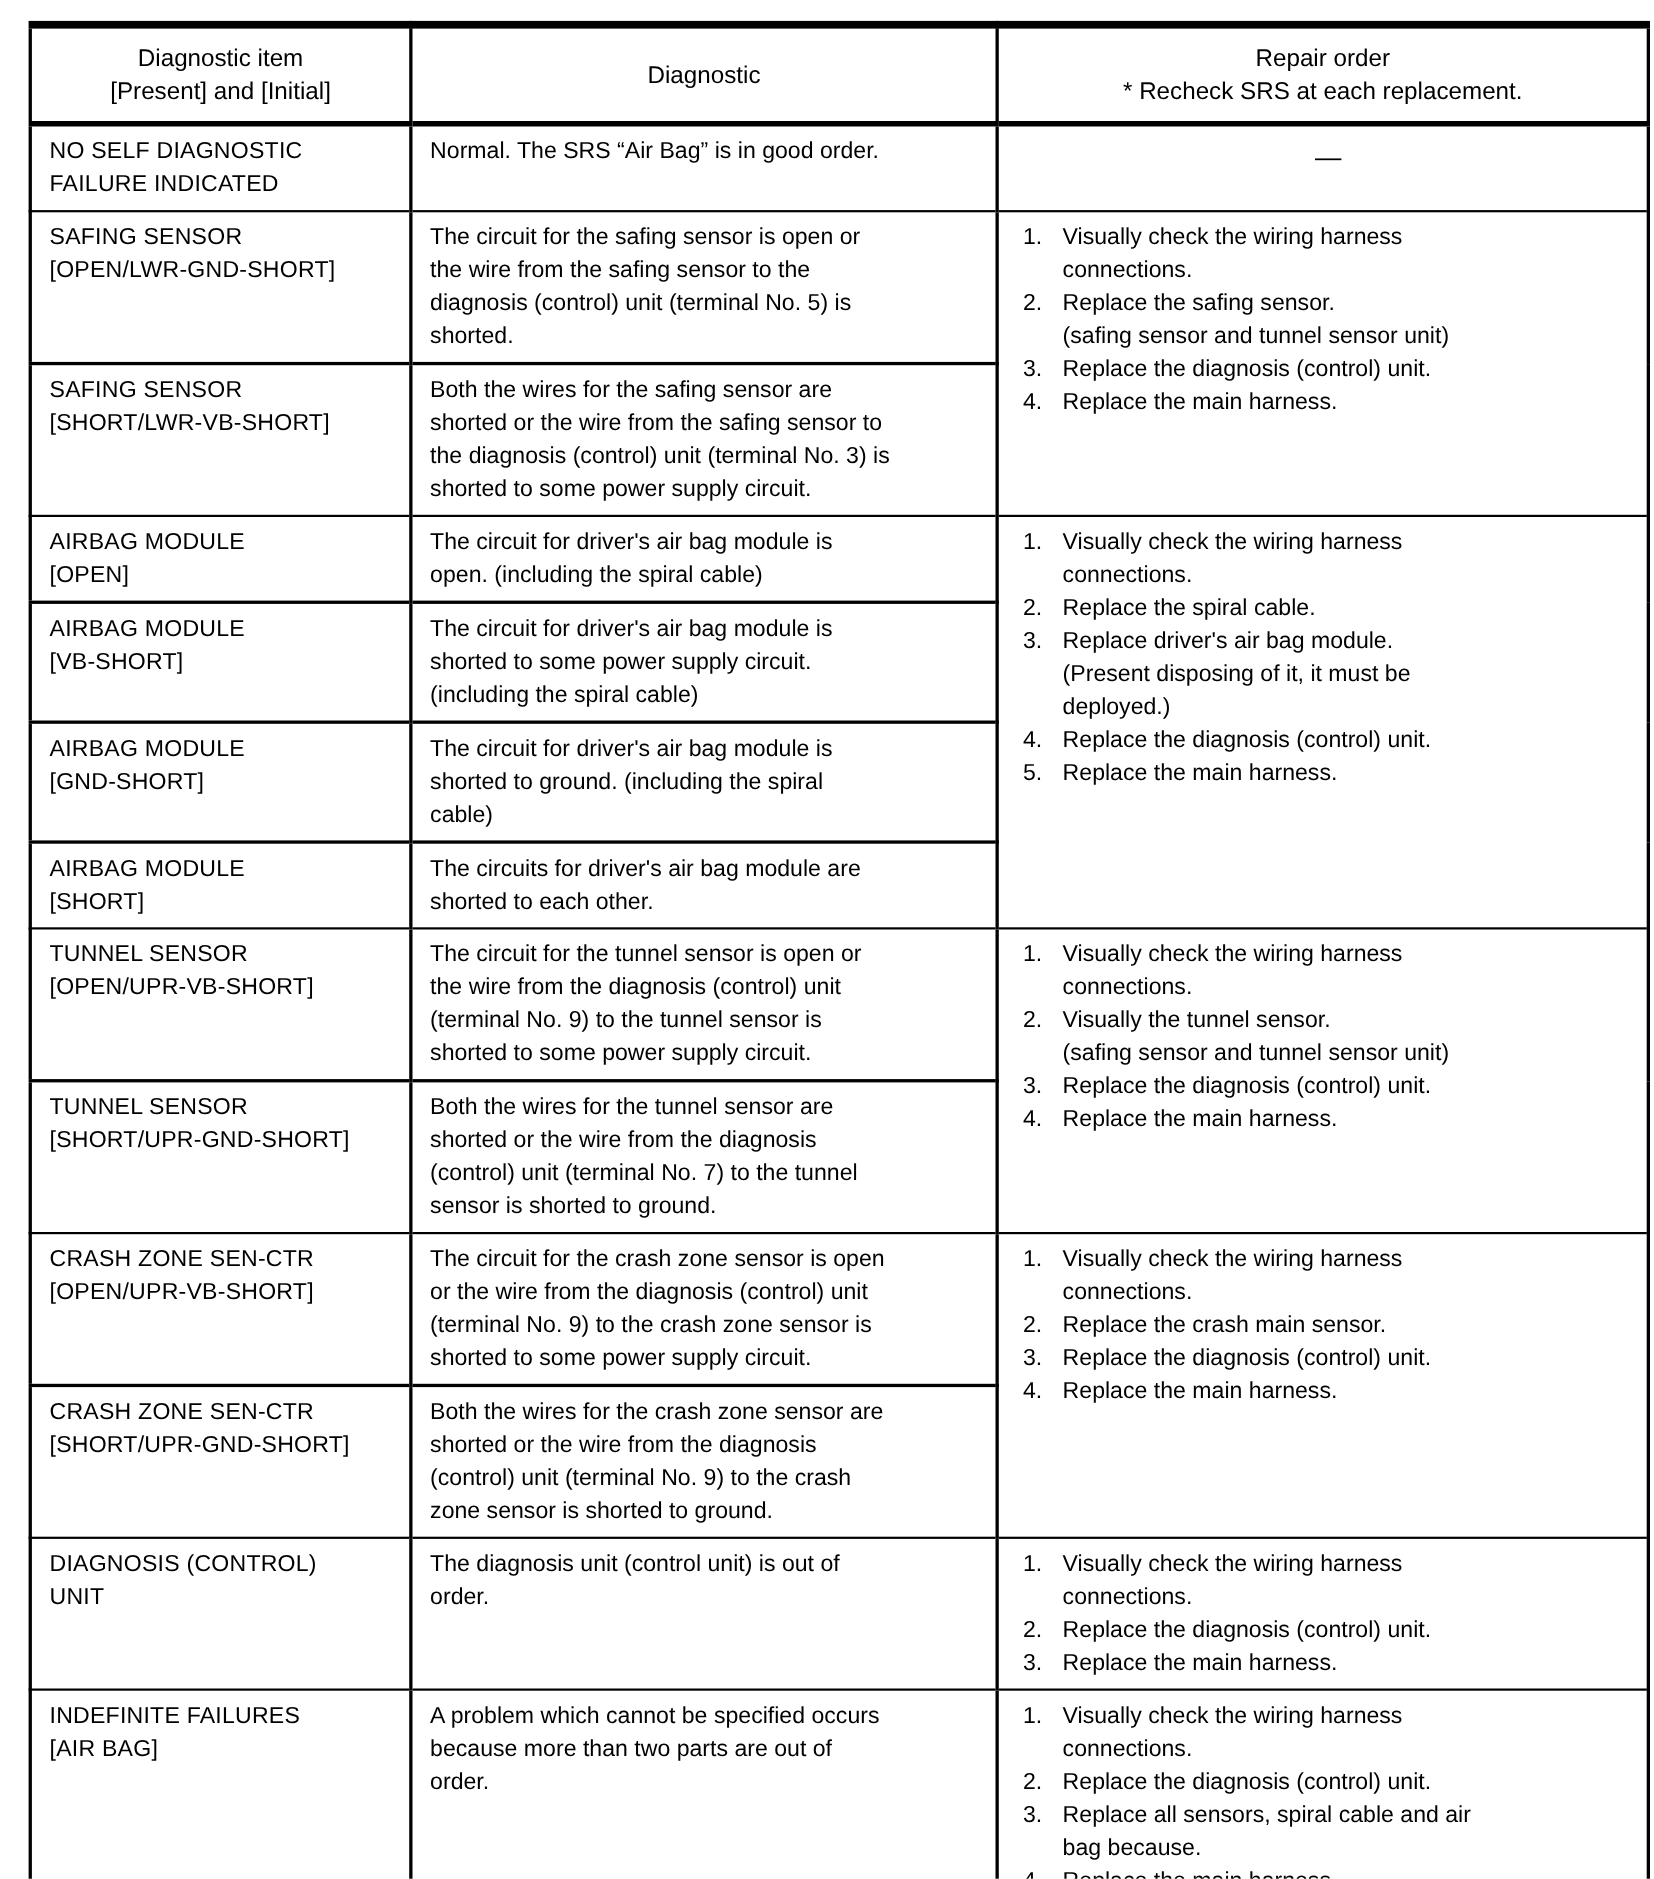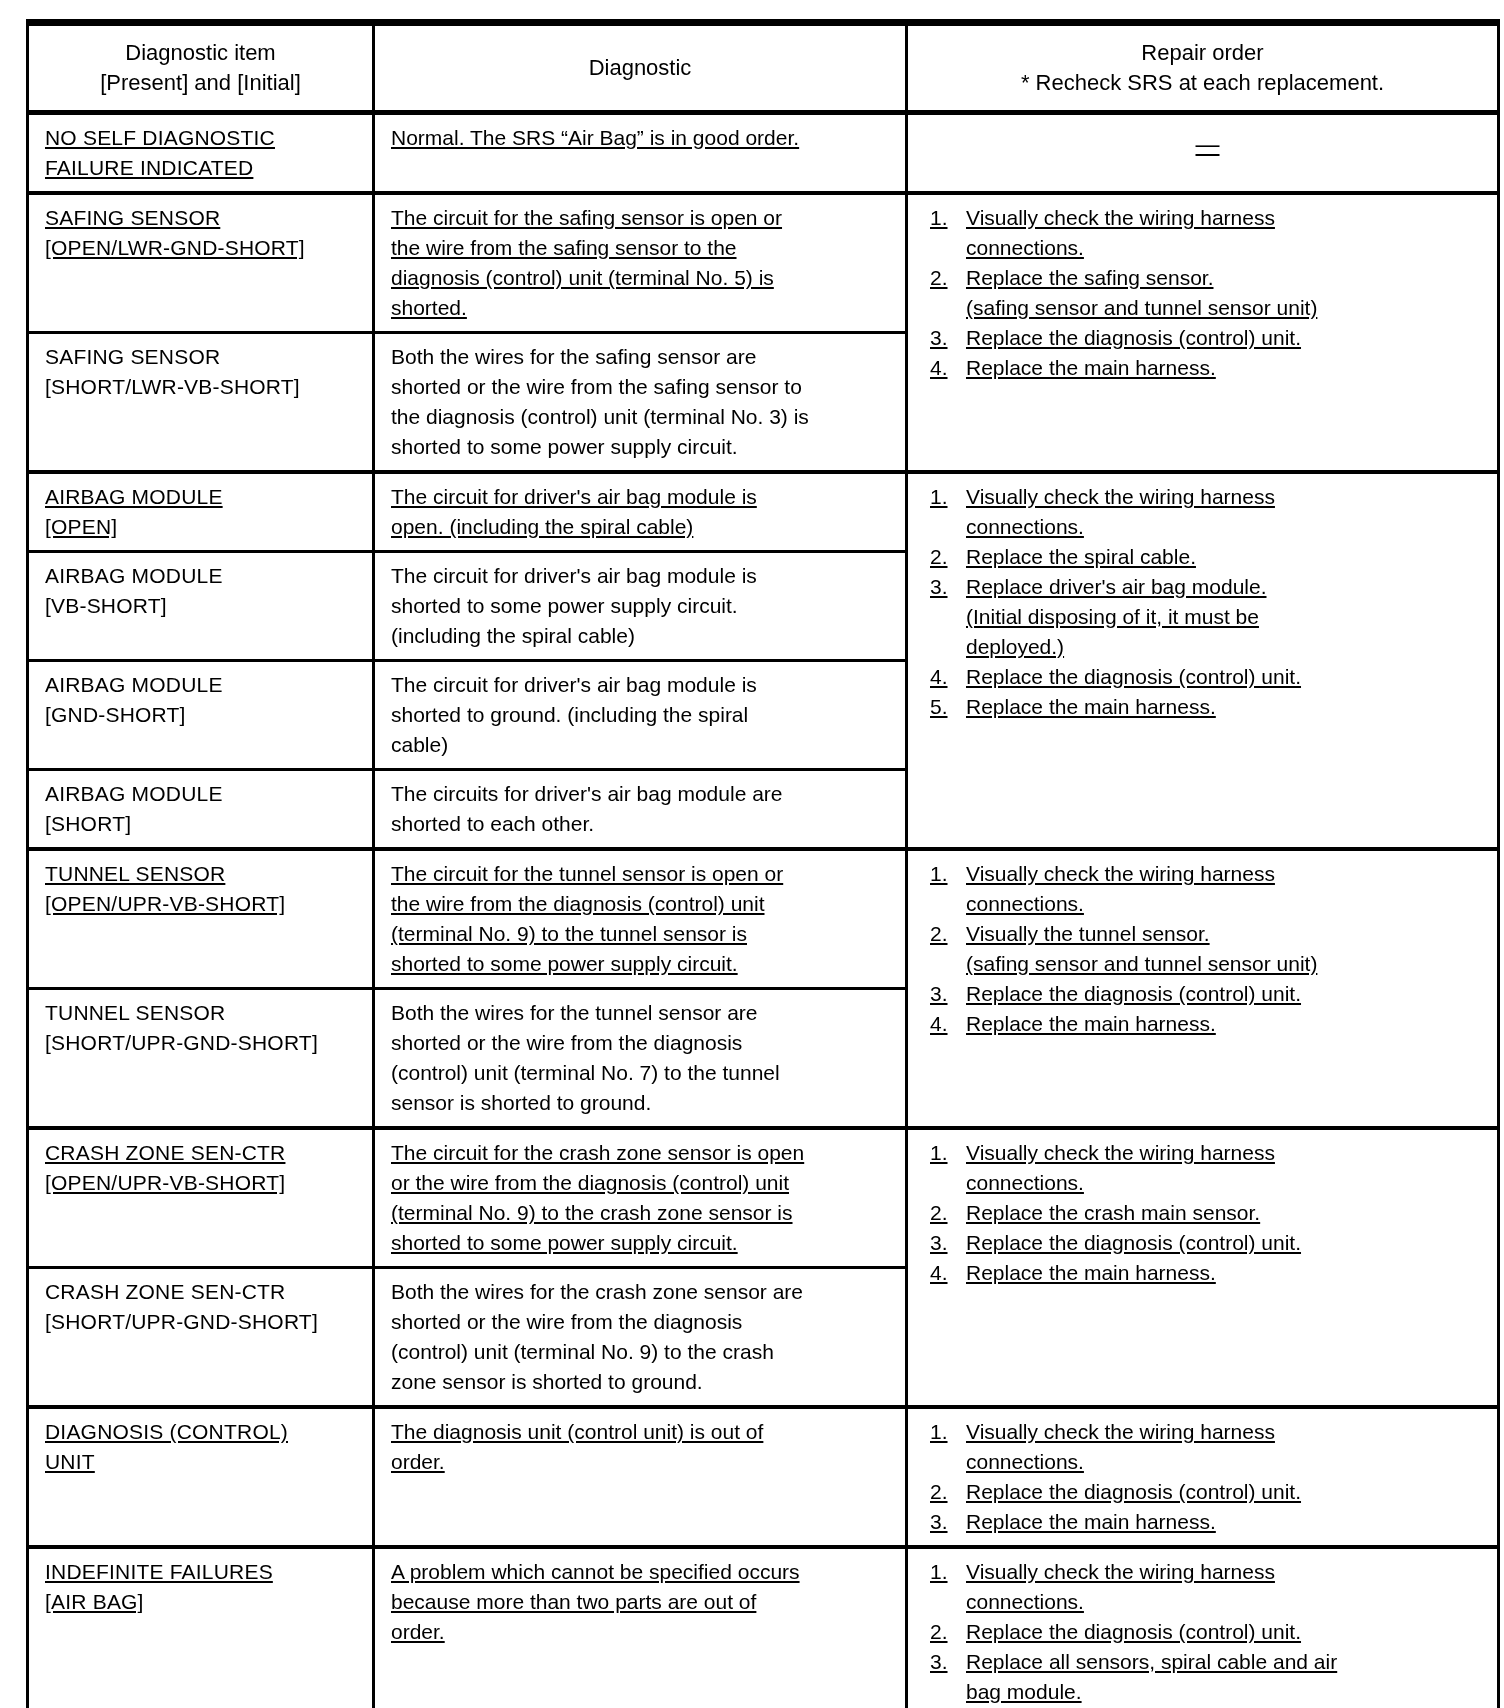--- a/index.html
+++ b/index.html
@@ -39,22 +39,21 @@
     text-align: center;
     vertical-align: middle;
     padding: 12px 10px;
     white-space: pre-line;
     font-size: 22px;
   }
   th + th, td + td {
     border-left: 3px solid #000;
   }
   tbody.section tr:first-child > td {
-    border-top: 4px solid #000000;
-    text-decoration: underline;
+    border-top: 2px solid #000000;
   }
   tbody.section tr + tr > td {
     border-top: 3px solid #000;
   }
   td {
     vertical-align: top;
     padding: 8px 12px 8px 16px;
   }
   td.item {
     white-space: pre-line;
@@ -162,21 +161,21 @@
               <span class="txt">Visually check the wiring harness
 connections.</span>
             </div>
             <div class="step">
               <span class="num">2.</span>
               <span class="txt">Replace the spiral cable.</span>
             </div>
             <div class="step">
               <span class="num">3.</span>
               <span class="txt">Replace driver's air bag module.
-(Initial disposing of it, it must be
+(Present disposing of it, it must be
 deployed.)</span>
             </div>
             <div class="step">
               <span class="num">4.</span>
               <span class="txt">Replace the diagnosis (control) unit.</span>
             </div>
             <div class="step">
               <span class="num">5.</span>
               <span class="txt">Replace the main harness.</span>
             </div>
@@ -314,21 +313,21 @@
               <span class="txt">Visually check the wiring harness
 connections.</span>
             </div>
             <div class="step">
               <span class="num">2.</span>
               <span class="txt">Replace the diagnosis (control) unit.</span>
             </div>
             <div class="step">
               <span class="num">3.</span>
               <span class="txt">Replace all sensors, spiral cable and air
-bag module.</span>
+bag because.</span>
             </div>
             <div class="step">
               <span class="num">4.</span>
               <span class="txt">Replace the main harness.</span>
             </div>
           </td>
         </tr>
       </tbody>
     </table>
 </div>

